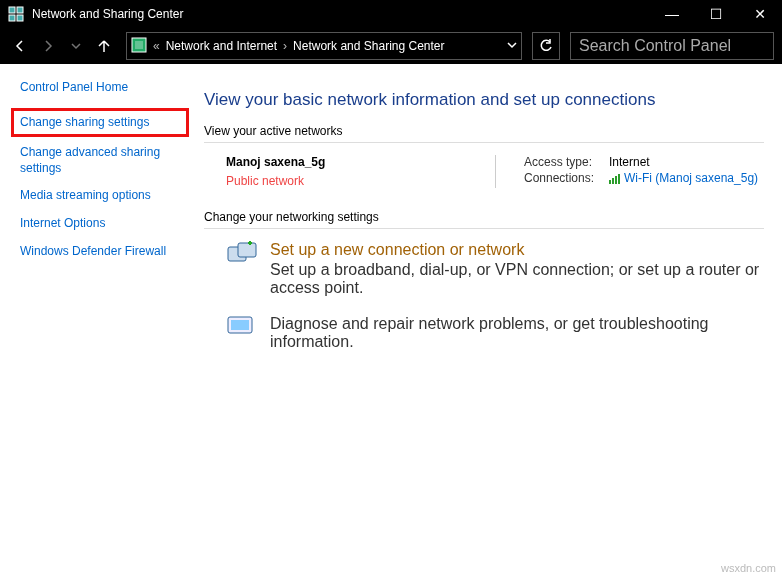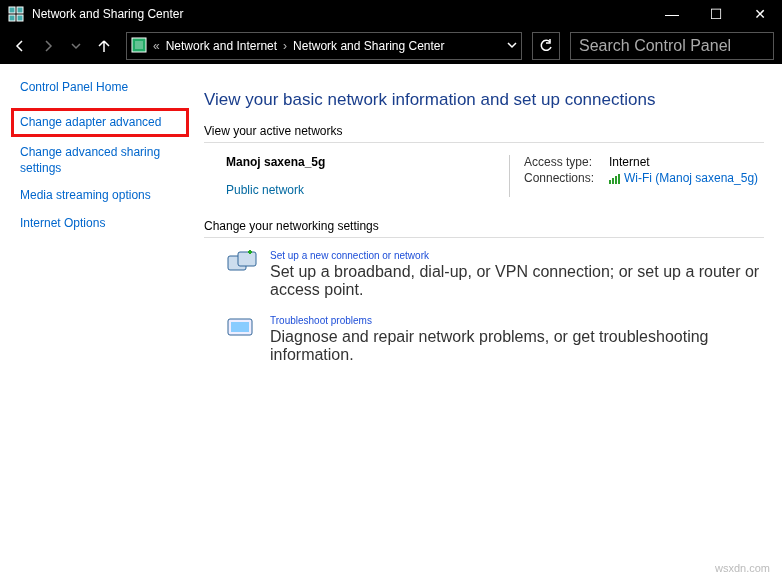--- a/index.html
+++ b/index.html
@@ -24,33 +24,33 @@
   .sidebar a{color:#0066cc;text-decoration:none;display:block;margin-bottom:12px;font-size:12px;line-height:1.3}
   .sidebar .highlight{border:3px solid #e11;padding:4px 6px;margin-left:-9px;margin-bottom:8px;width:160px}
   .sidebar .seealso{margin-top:auto;color:#666;margin-bottom:10px}
   .main{flex:1;padding:14px 18px 14px 4px}
   h1{color:#1a3e8c;font-weight:400;font-size:17px;margin:12px 0 14px 0}
   .sect{color:#000;font-size:12px;margin:4px 0 2px 0}
   .hr{border-bottom:1px solid #ddd;margin:4px 0 12px 0}
   .netrow{display:flex;margin-left:22px;margin-bottom:22px}
   .netleft{flex:1}
   .netleft .name{font-weight:600}
-  .netleft .type{color:#0369a1;margin-top:14px}
-  .netright{border-left:1px solid #ccc;padding-left:14px;width:240px;font-size:12px}
+  .netleft .type{color:#ef4444;margin-top:5px}
+  .netright{border-left:1px solid #ccc;padding-left:28px;width:240px;font-size:12px}
   .netright .row{display:flex;margin-bottom:2px}
   .netright .lbl{width:85px;color:#333}
   .lnk{color:#0066cc;text-decoration:none}
   .items{margin-left:22px}
   .item{display:flex;gap:12px;margin-bottom:16px}
   .item .ico{width:32px;height:24px;flex-shrink:0}
-  .item .ttl{color:#1d4ed8;font-size:10px}
+  .item .ttl{color:#a16207;font-size:16px}
   .item .desc{color:#333;font-size:16px;margin-top:2px}
   .sigbars{display:inline-flex;align-items:flex-end;gap:1px;margin-right:4px;vertical-align:middle}
   .sigbars span{width:2px;background:#2a9d2a;display:inline-block}
-  .watermark{position:fixed;right:12px;bottom:4px;font-size:11px;color:#bbb}
+  .watermark{position:fixed;right:6px;bottom:4px;font-size:11px;color:#bbb}
 </style>
 </head>
 <body>
 
 <div class="titlebar">
   <span class="icon">
     <svg width="16" height="16">
         <rect x="1" y="1" width="6" height="6" fill="#4aa" stroke="#fff"></rect>
         <rect x="9" y="1" width="6" height="6" fill="#4aa" stroke="#fff"></rect>
         <rect x="1" y="9" width="6" height="6" fill="#4aa" stroke="#fff"></rect>
@@ -118,25 +118,26 @@
           <line x1="9" y1="9" x2="13" y2="13" stroke="#aaa" stroke-width="1.5"></line>
         </svg>
     </span>
   </div>
 </div>
 
 <div class="body">
   <div class="sidebar">
     <a>Control Panel Home</a>
     <div class="highlight">
-      <a style="margin:0">Change adapter advanced</a>
+      <a style="margin:0">Change sharing settings</a>
     </div>
     <a>Change advanced sharing settings</a>
     <a>Media streaming options</a>
     <a>Internet Options</a>
+    <a>Windows Defender Firewall</a>
   </div>
 
   <div class="main">
     <h1>View your basic network information and set up connections</h1>
 
     <div class="sect">View your active networks</div>
     <div class="hr"></div>
 
     <div class="netrow">
       <div class="netleft">
@@ -180,21 +181,20 @@
         </div>
       </div>
       <div class="item">
         <div class="ico">
           <svg width="32" height="24">
               <rect x="2" y="4" width="24" height="16" rx="2" fill="#eef" stroke="#369"></rect>
               <rect x="5" y="7" width="18" height="10" fill="#8cf"></rect>
             </svg>
         </div>
         <div>
-          <div class="ttl">Troubleshoot problems</div>
           <div class="desc">Diagnose and repair network problems, or get troubleshooting information.</div>
         </div>
       </div>
     </div>
   </div>
 </div>
 
 <div class="watermark">wsxdn.com</div>
 
 </body></html>

